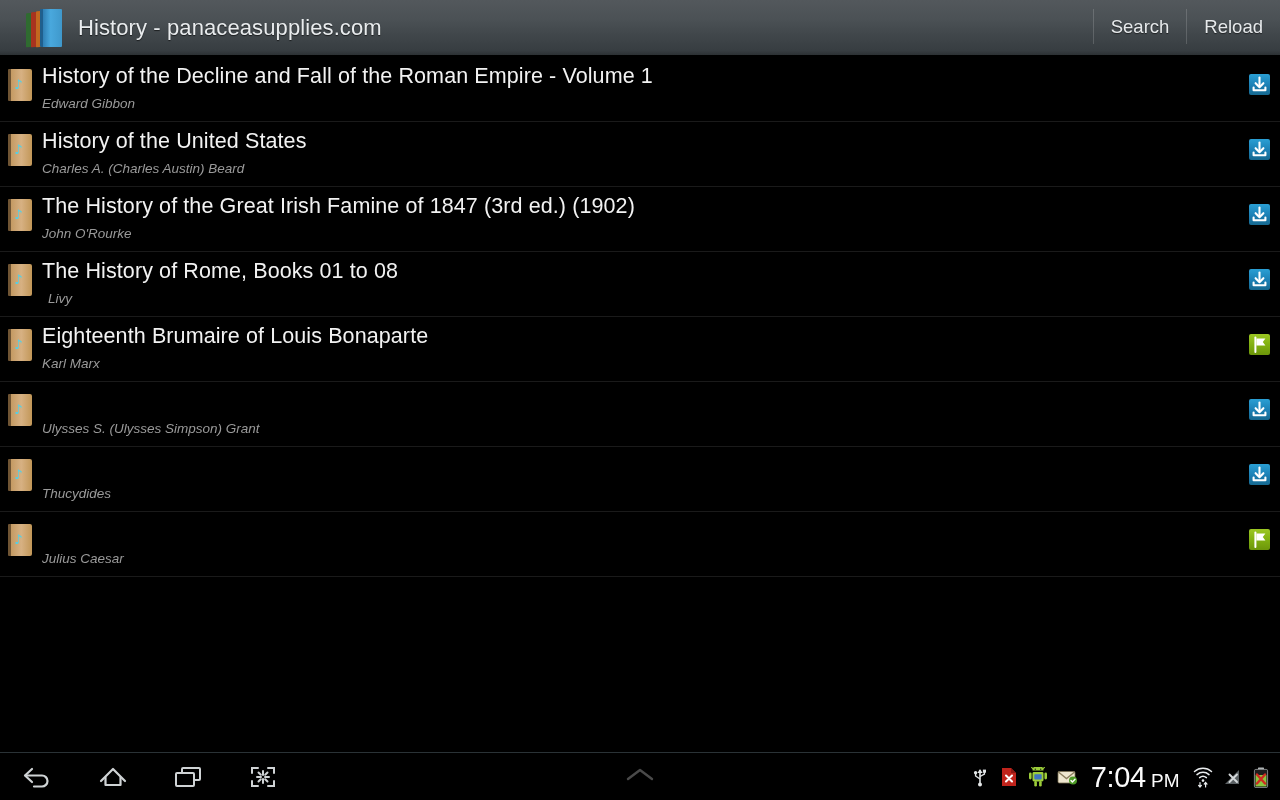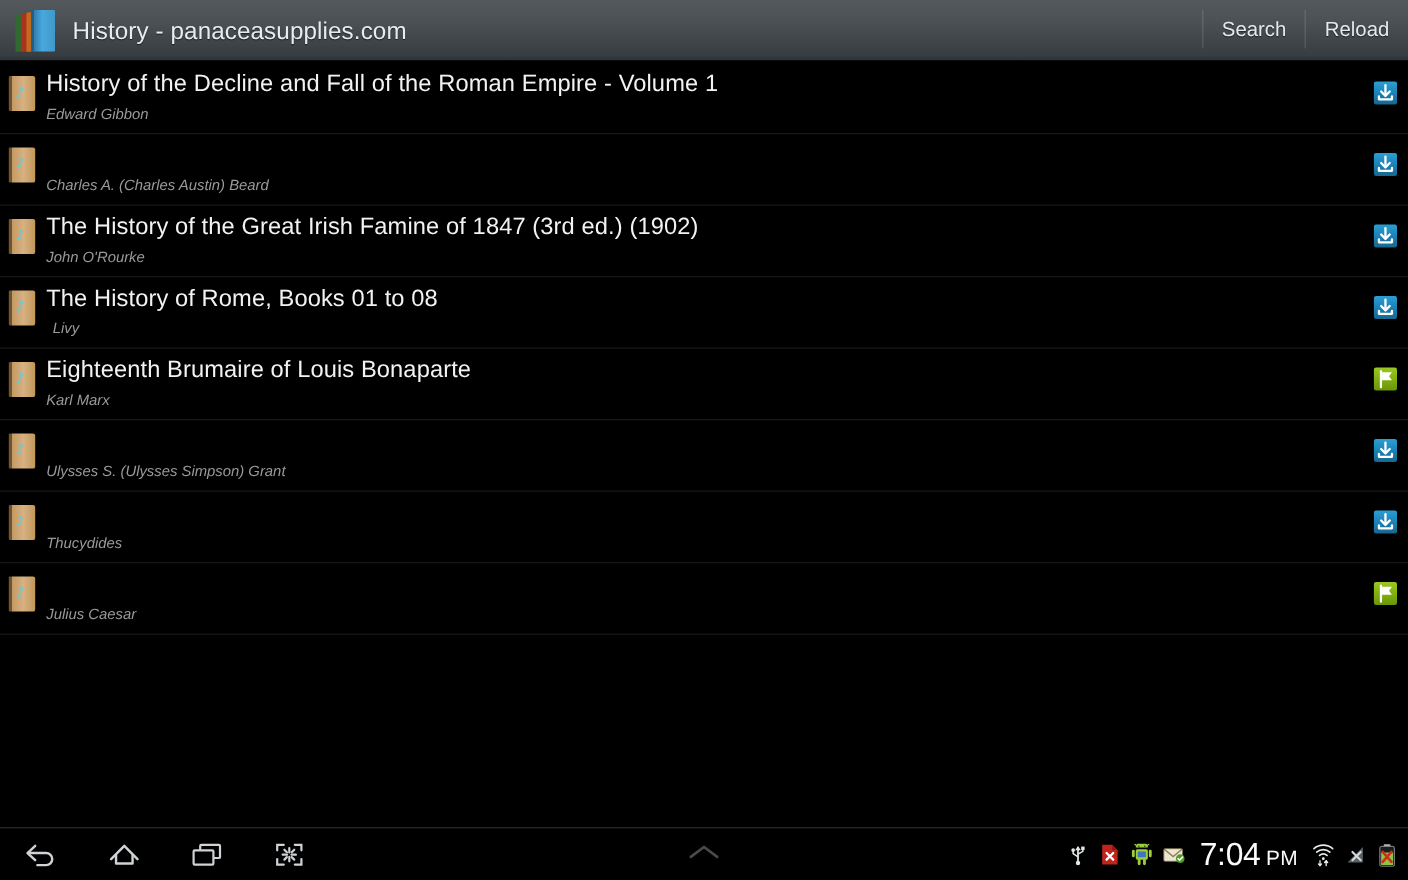--- a/index.html
+++ b/index.html
@@ -13,21 +13,21 @@
 
   
   .titlebar {
     position: relative;
     height: 57px;
     width: 100%;
     background: linear-gradient(to bottom, #53585c 0%, #4b5155 35%, #41474b 62%, #373d41 92%, #2c3134 100%);
     border-bottom: 2px solid #000;
     display: flex;
     align-items: center;
-    padding-left: 12px;
+    padding-left: 24px;
   }
   .app-icon {
     position: relative;
     width: 40px; height: 42px;
     margin-right: 14px;
     flex: 0 0 auto;
   }
   .app-icon .bk { position: absolute; bottom: 2px; border-radius: 1px; }
   .bk.b1 { left: 2px;  width: 8px;  height: 34px; background: #2f6b30; transform: skewY(-6deg); }
   .bk.b2 { left: 7px;  width: 8px;  height: 35px; background: #a8331f; transform: skewY(-6deg); }
@@ -200,20 +200,21 @@
             <path d="M6.6 9.2 L10.5 13.2 L14.4 9.2" stroke="#ffffff" stroke-width="2.1" fill="none" stroke-linecap="round" stroke-linejoin="round"></path>
             <path d="M4.6 13.6 V16.3 H16.4 V13.6" stroke="#ffffff" stroke-width="2.1" fill="none" stroke-linecap="round" stroke-linejoin="round"></path>
           </svg>
         </div>
       </div>
       <div class="book-row">
         <div class="row-accent"></div>
         <div class="book-cover">
           <span class="glyph">♪</span>
         </div>
+        <div class="book-title">History of the United States</div>
         <div class="book-author">Charles A. (Charles Austin) Beard</div>
         <div class="status-icon download">
           <svg viewBox="0 0 21 21">
             <path d="M10.5 3.5 V11.6" stroke="#ffffff" stroke-width="2.1" fill="none" stroke-linecap="round"></path>
             <path d="M6.6 9.2 L10.5 13.2 L14.4 9.2" stroke="#ffffff" stroke-width="2.1" fill="none" stroke-linecap="round" stroke-linejoin="round"></path>
             <path d="M4.6 13.6 V16.3 H16.4 V13.6" stroke="#ffffff" stroke-width="2.1" fill="none" stroke-linecap="round" stroke-linejoin="round"></path>
           </svg>
         </div>
       </div>
       <div class="book-row">

